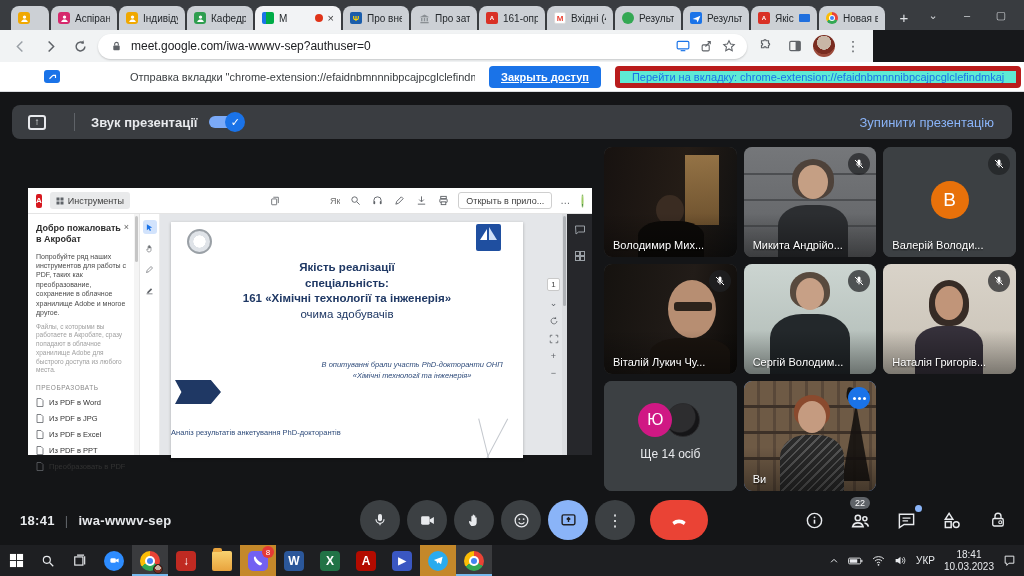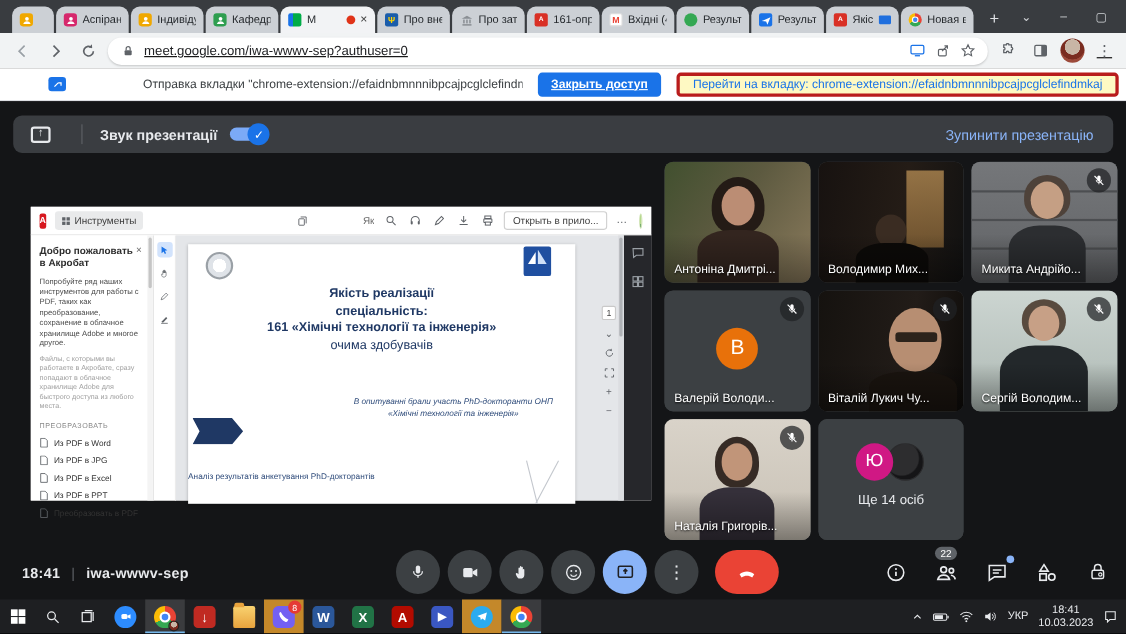--- a/index.html
+++ b/index.html
@@ -26,34 +26,34 @@
   .i-chrome .cw { position:absolute; left:3px; top:3px; width:6px; height:6px; border-radius:50%; background:#fff; }
   .i-chrome .cb { position:absolute; left:1px; top:1px; width:4px; height:4px; border-radius:50%; background:#4285f4; }
   .rec { width:8px; height:8px; border-radius:50%; background:#e03318; flex:none; }
   .tclose { color:#444; font-size:11px; line-height:1; flex:none; }
   .media-rect { width:11px; height:8px; background:#1f6fde; border-radius:1px; flex:none; }
   .newtab { width:24px; height:24px; margin:0 0 1px 6px; border-radius:50%; color:#dfe1e4; font-size:15px; display:flex; align-items:center; justify-content:center; flex:none; }
   .wincontrols { margin-left:auto; display:flex; align-items:center; height:30px; }
   .wc { width:34px; height:30px; color:#cfd2d5; font-size:11px; display:flex; align-items:center; justify-content:center; }
 
   
-  .navbar { position:absolute; left:0; top:30px; width:1024px; height:32px; background:#f1f3f4; display:flex; align-items:center; padding:0 8px; gap:6px;text-decoration:underline; }
+  .navbar { position:absolute; left:0; top:30px; width:873px; height:32px; background:#f1f3f4; display:flex; align-items:center; padding:0 8px; gap:6px; }
   .navbtn { width:24px; height:24px; display:flex; align-items:center; justify-content:center; color:#5f6368; }
   .omnibox { height:25px; flex:1; max-width:812px; background:#fff; border-radius:13px; box-shadow:0 1px 2px rgba(0,0,0,.18); display:flex; align-items:center; padding:0 10px; gap:7px; }
   .urltext { font-size:12px; color:#202124; flex:1; white-space:nowrap; overflow:hidden; }
   .obicon { width:16px; height:16px; display:flex; align-items:center; justify-content:center; flex:none; }
   .avatar-browser { width:22px; height:22px; border-radius:50%; background:radial-gradient(circle at 50% 35%,#c8b6a6 0 38%,#7a2c20 40% 62%,#9c4a3a 64%); flex:none; }
 
   
   .infobar { position:absolute; left:0; top:62px; width:1024px; height:30px; background:#fff; border-bottom:1px solid #dadce0; display:flex; align-items:center; }
   .ib-icon { width:16px; height:13px; margin:0 14px 0 44px; background:#1a73e8; border-radius:3px; display:flex; align-items:center; justify-content:center; flex:none; }
   .ib-msg { font-size:11px; color:#3c4043; width:345px; margin-left:56px; white-space:nowrap; overflow:hidden; }
   .ib-btn { height:22px; border-radius:4px; font-size:11px; display:flex; align-items:center; padding:0 12px; margin-left:14px; white-space:nowrap; }
   .ib-stop { background:#1a73e8; color:#fff; font-weight:bold;text-decoration:underline; }
-  .ib-goto { background:#fef9c3; color:#1a73e8; border:3px solid #b91c1c; }
+  .ib-goto { background:#5eead4; color:#1a73e8; border:5px solid #b91c1c; }
 
   
   .meet { position:absolute; left:0; top:92px; width:1024px; height:453px; background:#141517; }
   .banner { position:absolute; left:12px; top:13px; width:1000px; height:34px; background:#3a3d41; border-radius:8px; display:flex; align-items:center; color:#e8eaed; font-size:13px; }
   .present-frame { width:18px; height:15px; border:2px solid #e8eaed; border-radius:3px; margin:0 12px 0 16px; display:flex; align-items:center; justify-content:center; font-size:10px; line-height:1; color:#e8eaed; }
   .banner-div { width:1px; height:18px; background:#5f6368; margin:0 16px; }
   .toggle { position:relative; width:34px; height:12px; background:#7baaf7; border-radius:7px; margin-left:12px; }
   .toggle .knob { position:absolute; right:-2px; top:-4px; width:20px; height:20px; border-radius:50%; background:#1a73e8; color:#fff; font-size:11px; display:flex; align-items:center; justify-content:center; }
   .stop-presenting { margin-left:auto; margin-right:18px; color:#8ab4f8; font-size:13px; }
 
@@ -553,29 +553,20 @@
                 <rect x="3" y="13" width="8" height="8" fill="none" stroke="#9aa0a6" stroke-width="2"></rect>
                 <rect x="13" y="13" width="8" height="8" fill="none" stroke="#9aa0a6" stroke-width="2"></rect>
               </svg>
             </span>
         </div>
       </div>
     </div>
 
     <div class="tiles">
 
-      <div class="tile">
-        <div class="s1" style="position:absolute;inset:0;">
-            <div class="hair"></div>
-            <div class="head"></div>
-            <div class="torso"></div>
-          </div>
-        <div class="shade"></div>
-        <div class="nameplate">Антоніна Дмитрі...</div>
-      </div>
 
       <div class="tile">
         <div class="s2" style="position:absolute;inset:0;">
             <div class="win"></div>
             <div class="head"></div>
             <div class="torso"></div>
           </div>
         <div class="shade"></div>
         <div class="nameplate">Володимир Мих...</div>
       </div>
@@ -669,20 +660,37 @@
 
       <div class="tile">
         <div class="s8" style="position:absolute;inset:0;"></div>
         <div class="overflow-avatars">
           <span class="ova p1">Ю</span>
           <span class="ova p2"></span>
         </div>
         <div class="overflow-label">Ще 14 осіб</div>
       </div>
 
+      <div class="tile self">
+        <div class="s9" style="position:absolute;inset:0;">
+            <div class="shelfrow"></div>
+            <div class="lamp"></div>
+            <div class="lamphead"></div>
+            <div class="hair"></div>
+            <div class="head"></div>
+            <div class="torso"></div>
+          </div>
+        <div class="shade"></div>
+        <div class="kebab-circle">
+            <i></i>
+            <i></i>
+            <i></i>
+          </div>
+        <div class="nameplate">Ви</div>
+      </div>
 
     </div>
 
     <div class="bottombar">
       <div class="meetinfo">
         <span>18:41</span>
         <span class="sep">|</span>
         <span>iwa-wwwv-sep</span>
       </div>
       <div class="ctrls">

